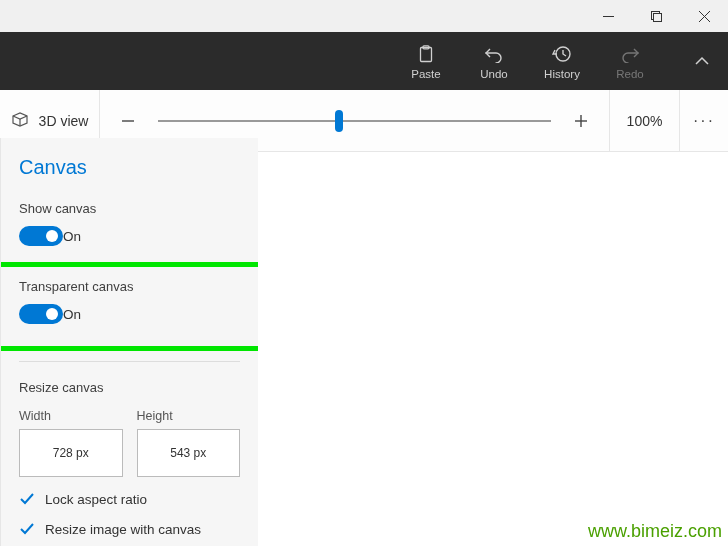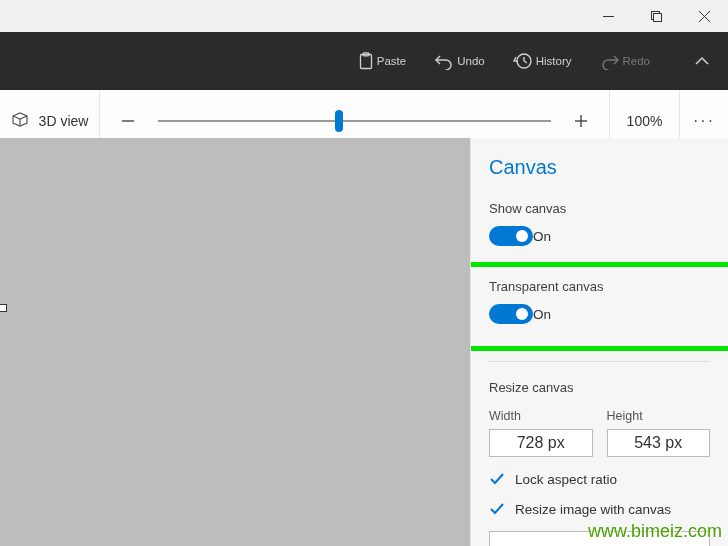--- a/index.html
+++ b/index.html
@@ -5,57 +5,57 @@
     * { margin: 0; padding: 0; box-sizing: border-box; font-family: "Segoe UI", Arial, sans-serif; -webkit-font-smoothing: antialiased; }
     body { width: 728px; height: 546px; overflow: hidden; position: relative; background: #fff; }
 
     
     .title-bar { height: 32px; background: #f0f0f0; display: flex; justify-content: flex-end; align-items: center; }
     .win-btn { width: 48px; height: 32px; display: flex; align-items: center; justify-content: center; cursor: pointer; }
     .win-btn svg { stroke: #333; fill: none; }
 
     
     .toolbar-top { height: 58px; background: #2b2b2b; color: #d0d0d0; display: flex; justify-content: flex-end; align-items: center; padding-right: 10px; gap: 28px; }
-    .tool-item { display: flex; flex-direction: row; align-items: center; gap: 3px; font-size: 11.5px; min-width: 40px; cursor: pointer; }
+    .tool-item { display: flex; flex-direction: column; align-items: center; gap: 3px; font-size: 11.5px; min-width: 40px; cursor: pointer; }
     .tool-item .ico { height: 22px; display: flex; align-items: center; justify-content: center; }
     .tool-item.disabled { opacity: 0.45; cursor: default; }
     .expand-chevron { width: 32px; height: 32px; display: flex; align-items: center; justify-content: center; margin-left: 8px; cursor: pointer; }
 
     
     .toolbar-second { height: 62px; background: #fdfdfd; border-bottom: 1px solid #e6e6e6; display: flex; align-items: center; }
     .tb-sec { height: 100%; display: flex; align-items: center; justify-content: center; }
     .tb-3d { width: 100px; gap: 10px; font-size: 14px; color: #333; border-right: 1px solid #e6e6e6; cursor: pointer; }
     .tb-zoom { flex: 1; gap: 16px; border-right: 1px solid #e6e6e6; justify-content: space-around; padding: 0 14px; }
     .zoom-btn { width: 28px; height: 28px; display: flex; align-items: center; justify-content: center; cursor: pointer; font-size: 18px; color: #444; }
     .slider-wrap { flex: 1; height: 28px; display: flex; align-items: center; position: relative; }
     .slider-track { width: 100%; height: 2px; background: #999; position: relative; }
     .slider-thumb { position: absolute; left: 46%; top: 50%; transform: translate(-50%,-50%); width: 8px; height: 22px; background: #0078d4; border-radius: 4px; cursor: pointer; }
     .tb-pct { width: 70px; font-size: 14px; color: #333; border-right: 1px solid #e6e6e6; cursor: pointer; }
     .tb-more { width: 48px; font-size: 16px; color: #444; cursor: pointer; letter-spacing: 2px; }
 
     
-    .main-area { position: absolute; top: 138px; left: 0; right: 0; bottom: 0; display: flex; }
+    .main-area { position: absolute; top: 138px; left: 0; right: 0; bottom: 0; display: flex; flex-direction: column; }
     .canvas-area { flex: 1; background: #bdbdbd; position: relative; }
     .canvas-handle { position: absolute; left: -1px; top: 166px; width: 8px; height: 8px; border: 1px solid #333; background: #fff; }
 
     .side-panel { width: 258px; background: #f6f6f6; padding: 18px 0 0 0; color: #333; position: relative; height: 100%; overflow: hidden; border-left: 1px solid #e6e6e6; }
     .side-panel .inner { padding: 0 18px; }
     .panel-title { color: #0078d4; font-size: 20px; font-weight: 400; margin-bottom: 22px; }
     .section-label { font-size: 13px; color: #404040; margin-bottom: 10px; }
     .toggle-row { display: flex; align-items: center; margin-bottom: 16px; }
     .toggle { width: 44px; height: 20px; border-radius: 10px; position: relative; cursor: pointer; }
     .toggle.on { background: #0078d4; }
     .toggle .knob { width: 12px; height: 12px; background: #fff; border-radius: 50%; position: absolute; top: 4px; right: 5px; }
     .toggle-state { font-size: 13.5px; }
     .highlight-box { border: 5px solid #00e600; padding: 12px 18px 6px 18px; margin: 0 -5px 8px -5px; }
     .divider { height: 1px; background: #ddd; margin: 10px 0 18px 0; }
     .resize-row { display: flex; gap: 14px; margin-bottom: 14px; }
     .resize-col { flex: 1; }
     .dim-label { font-size: 12.5px; color: #555; margin-bottom: 6px; }
-    .dim-input { width: 100%; height: 28px; border: 1px solid #bbb; background: #fff; text-align: center; font-size: 16px; color: #333; }
+    .dim-input { width: 100%; height: 48px; border: 1px solid #bbb; background: #fff; text-align: center; font-size: 12px; color: #333; }
     .check-row { display: flex; align-items: center; gap: 10px; margin-bottom: 14px; cursor: pointer; }
     .checkmark { width: 16px; height: 16px; display: flex; align-items: center; justify-content: center; color: #0078d4; }
     .check-lbl { font-size: 13.5px; color: #333; }
     .unit-select { margin: 6px 0 14px 0; height: 38px; border: 1px solid #bbb; background: #fff; display: flex; align-items: center; justify-content: center; position: relative; cursor: pointer; font-size: 13.5px; }
 
     .watermark { position: absolute; right: 6px; bottom: 4px; text-align: right; pointer-events: none; }
     .watermark .wm1 { font-size: 22px; color: #ff9500; font-weight: 600; text-shadow: 1px 1px 0 #fff, -1px -1px 0 #fff; letter-spacing: 1px; }
     .watermark .wm2 { font-size: 18px; color: #4aa000; font-weight: 500; text-shadow: 1px 1px 0 #fff; }
   </style>
 </head>

